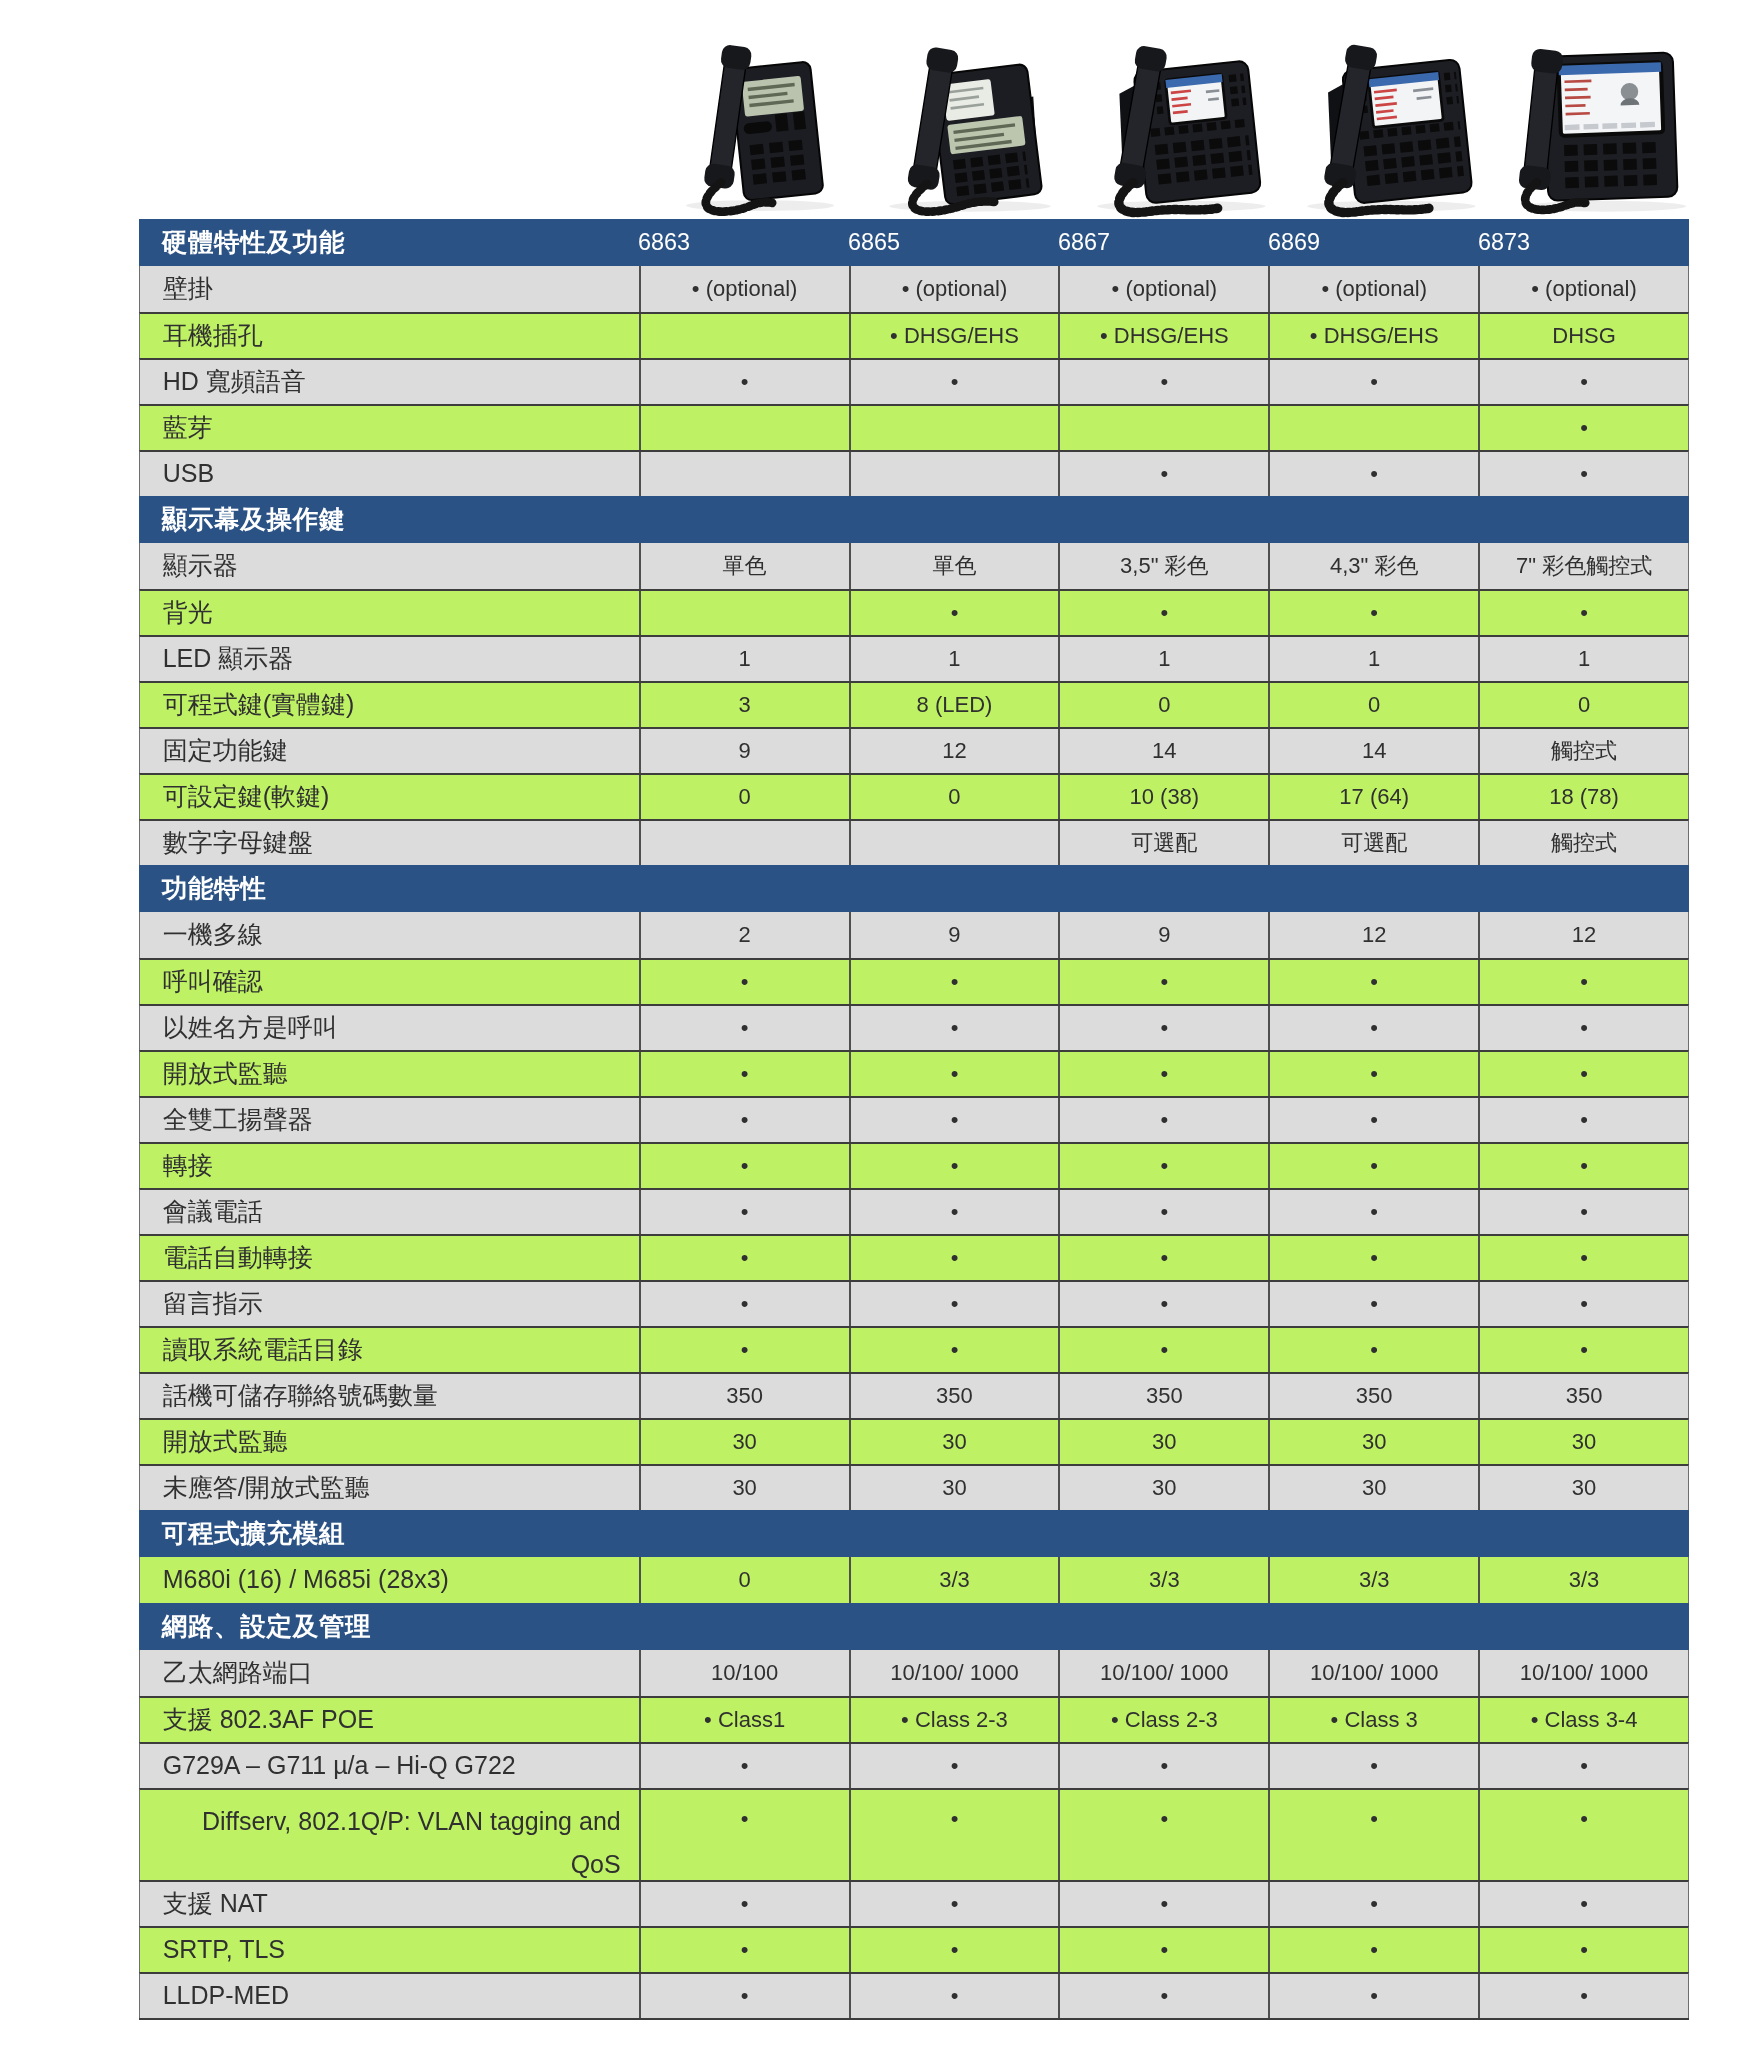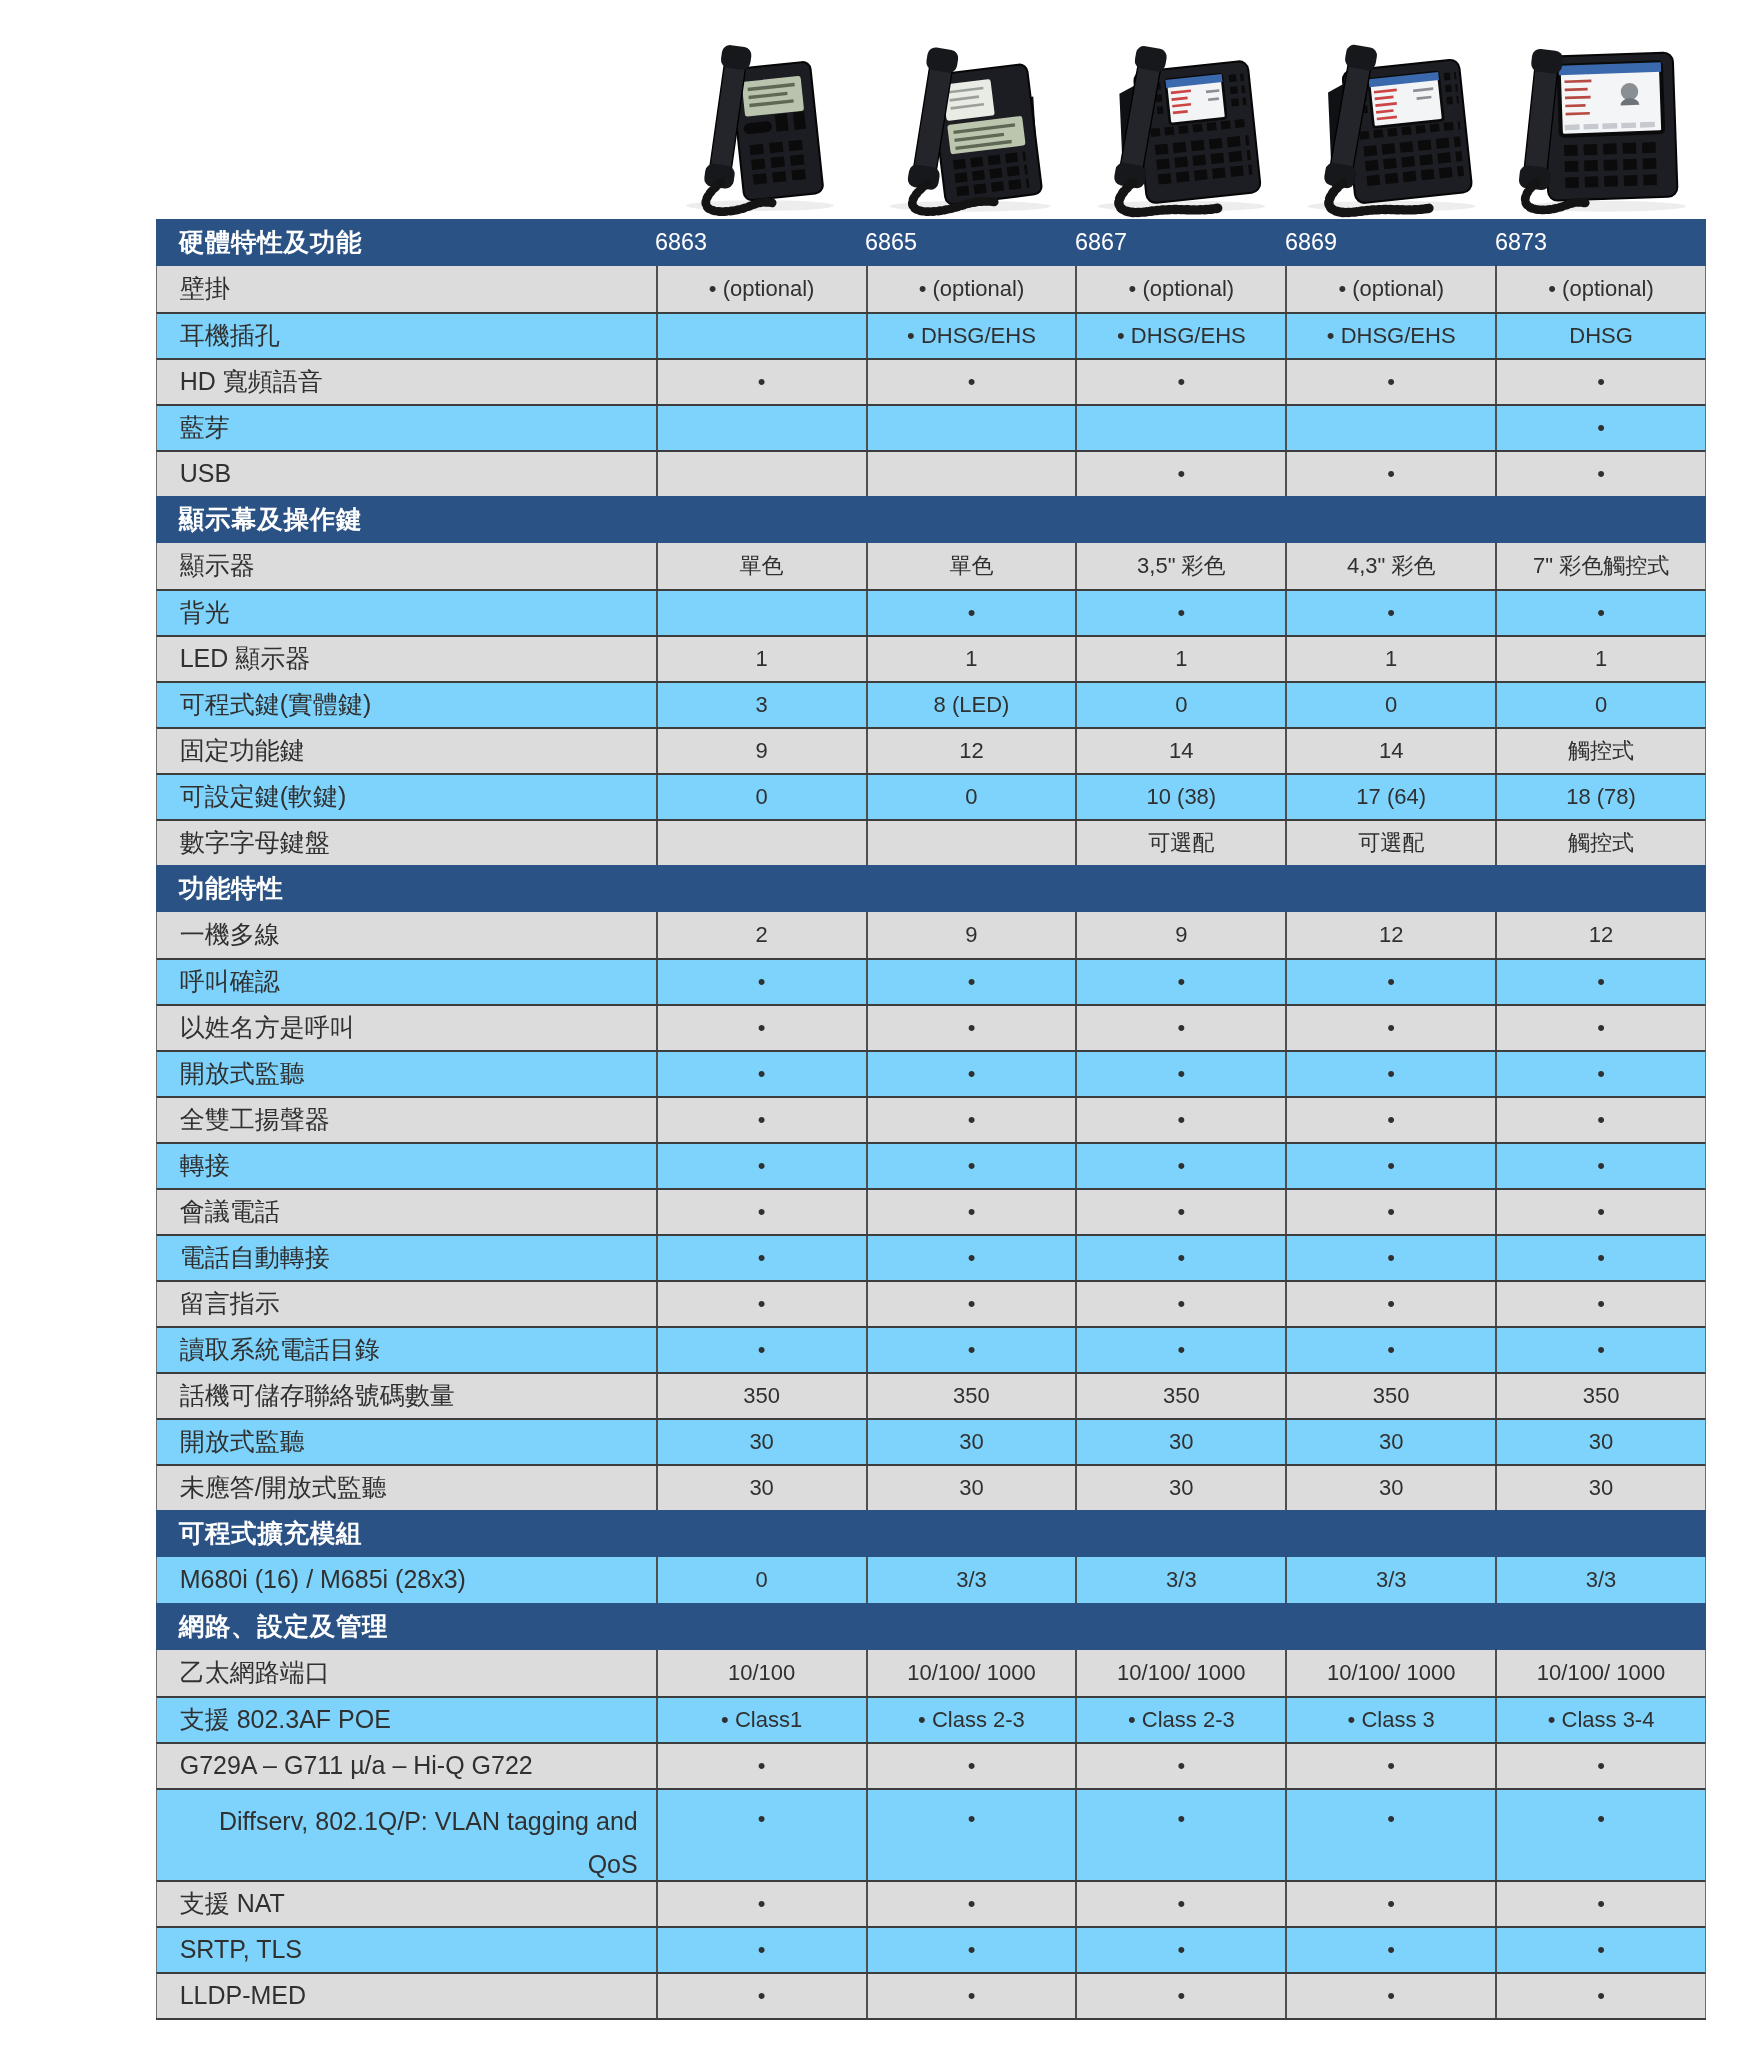--- a/index.html
+++ b/index.html
@@ -5,28 +5,28 @@
   html,body{margin:0;padding:0;background:#ffffff;}
   body{width:1755px;height:2066px;font-family:"Liberation Sans", sans-serif;overflow:hidden;}
   .page{position:relative;width:1755px;height:2066px;background:#ffffff;}
 
   
   .phones-row{position:absolute;left:655px;top:4.2px;width:1051px;height:214px;display:flex;}
   .phone-cell{width:210px;height:214px;display:flex;align-items:flex-end;justify-content:center;}
   .phone-cell svg{width:202px;height:208px;display:block;}
 
   
-  .spec-table{position:absolute;left:156px;top:219px;width:1550px;border-bottom:2.8px solid #3d3d3d;}
+  .spec-table{position:absolute;left:139px;top:219px;width:1550px;border-bottom:2.8px solid #3d3d3d;}
   .section-header{display:flex;align-items:center;height:47px;background:#2a5285;color:#ffffff;}
   .sh-title{width:499px;padding-left:22.7px;box-sizing:border-box;font-size:25.5px;font-weight:600;letter-spacing:0.7px;}
   .model-h{width:210px;text-align:left;font-size:23.4px;font-weight:400;}
   .spec-row{display:flex;height:46px;box-sizing:border-box;border-left:1.4px solid #6e6e6e;border-right:1.4px solid #6e6e6e;}
   .spec-row + .spec-row{border-top:2.8px solid #3d3d3d;}
   .spec-row.g{background:#dcdcdc;}
-  .spec-row.w{background:#7dd3fc;}
+  .spec-row.w{background:#bef264;}
   .cell{box-sizing:border-box;color:#303030;}
   .cell.label{width:499px;display:flex;align-items:center;padding-left:22.7px;padding-right:18px;font-size:25px;line-height:1.25;}
   .cell.val{width:210px;display:flex;align-items:center;justify-content:center;font-size:22px;border-left:2.1px solid #4f4f4f;text-align:center;}
   .spec-row.tall{height:92px;}
   .spec-row.tall .cell.label{align-items:flex-start;padding-top:10px;line-height:1.7;text-align:right;}
   .spec-row.tall .cell.val{align-items:flex-start;padding-top:15.6px;}
 </style>
 </head>
 <body>
 

